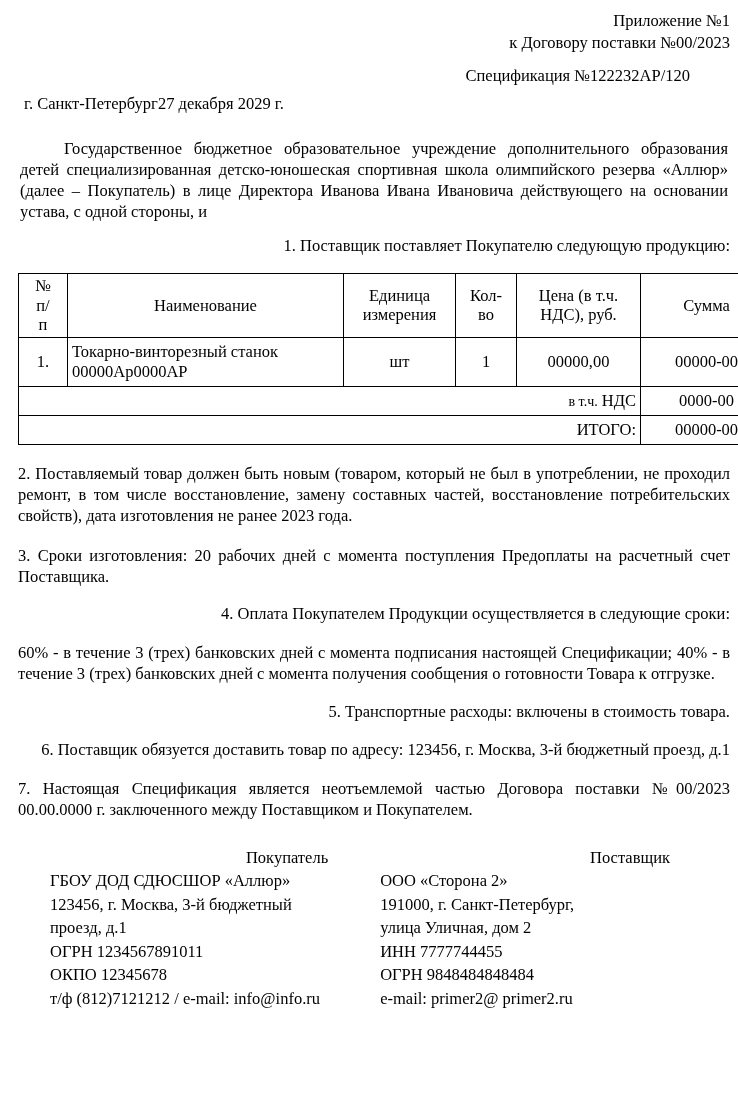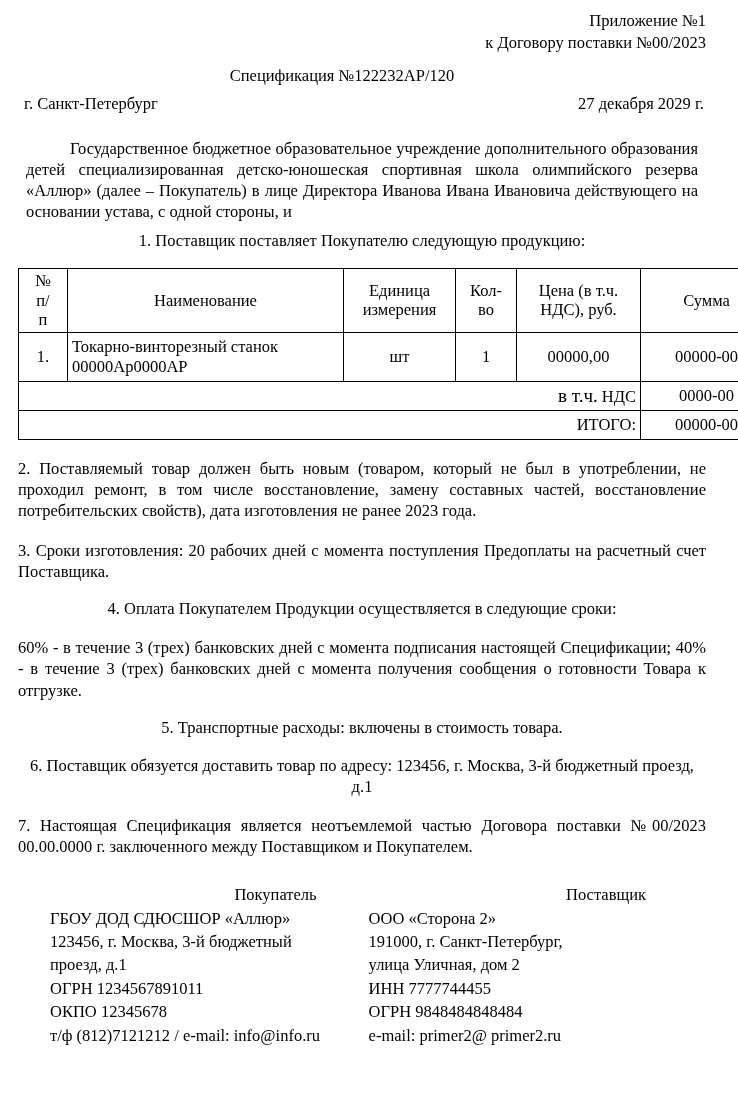--- a/index.html
+++ b/index.html
@@ -14,57 +14,57 @@
     color: #000000;
     font-size: 16.5px;
     line-height: 1.28;
     overflow: hidden;
   }
   .page {
     position: relative;
     width: 738px;
     height: 1106px;
     box-sizing: border-box;
-    padding: 8px 32px 0 18px;
+    padding: 8px 8px 0 18px;
   }
 
   
   .hdr-right {
     text-align: right;
     line-height: 1.35;
     margin-top: 2px;
   }
   .hdr-right div { white-space: nowrap; }
 
   .spec-title {
-    text-align: center;
+    text-align: right;
     margin-top: 10px;
     padding-right: 40px;
   }
   .city-date {
     display: flex;
-    justify-content: space-between;
+    justify-content: flex-start;
     align-items: baseline;
     margin-top: 7px;
     padding-left: 6px;
     padding-right: 2px;
   }
 
   
   p.just {
     text-align: justify;
     text-justify: inter-word;
-    margin: 8px;
+    margin: 2px;
   }
   .para-block { margin-top: 24px; }
   .para-indent { text-indent: 44px; }
   .p-gap { margin-top: 9px; }
 
   .clause { margin-top: 18px; text-align: justify; }
-  .clause-left { margin-top: 2px; text-align: center; }
+  .clause-left { margin-top: 13px; text-align: right; }
 
   
   table.goods {
     border-collapse: collapse;
     width: 700px;
     margin-top: 10px;
     table-layout: fixed;
   }
   table.goods td, table.goods th {
     border: 1.5px solid #000;
@@ -92,21 +92,21 @@
     line-height: 1.25;
   }
   .cell-name .lastline { text-align: left; }
   .row-item td { height: 44px; }
   .totals-label {
     text-align: right;
     padding-right: 8px;
     vertical-align: bottom;
     line-height: 1.2;
   }
-  .totals-label .small { font-size: 19px; }
+  .totals-label .small { font-size: 14px; }
   .totals-val { text-align: center; }
   .totals-row td { height: 24px; }
 
   
   .signatures {
     display: flex;
     margin-top: 26px;
   }
   .sig-col {
     width: 360px;

